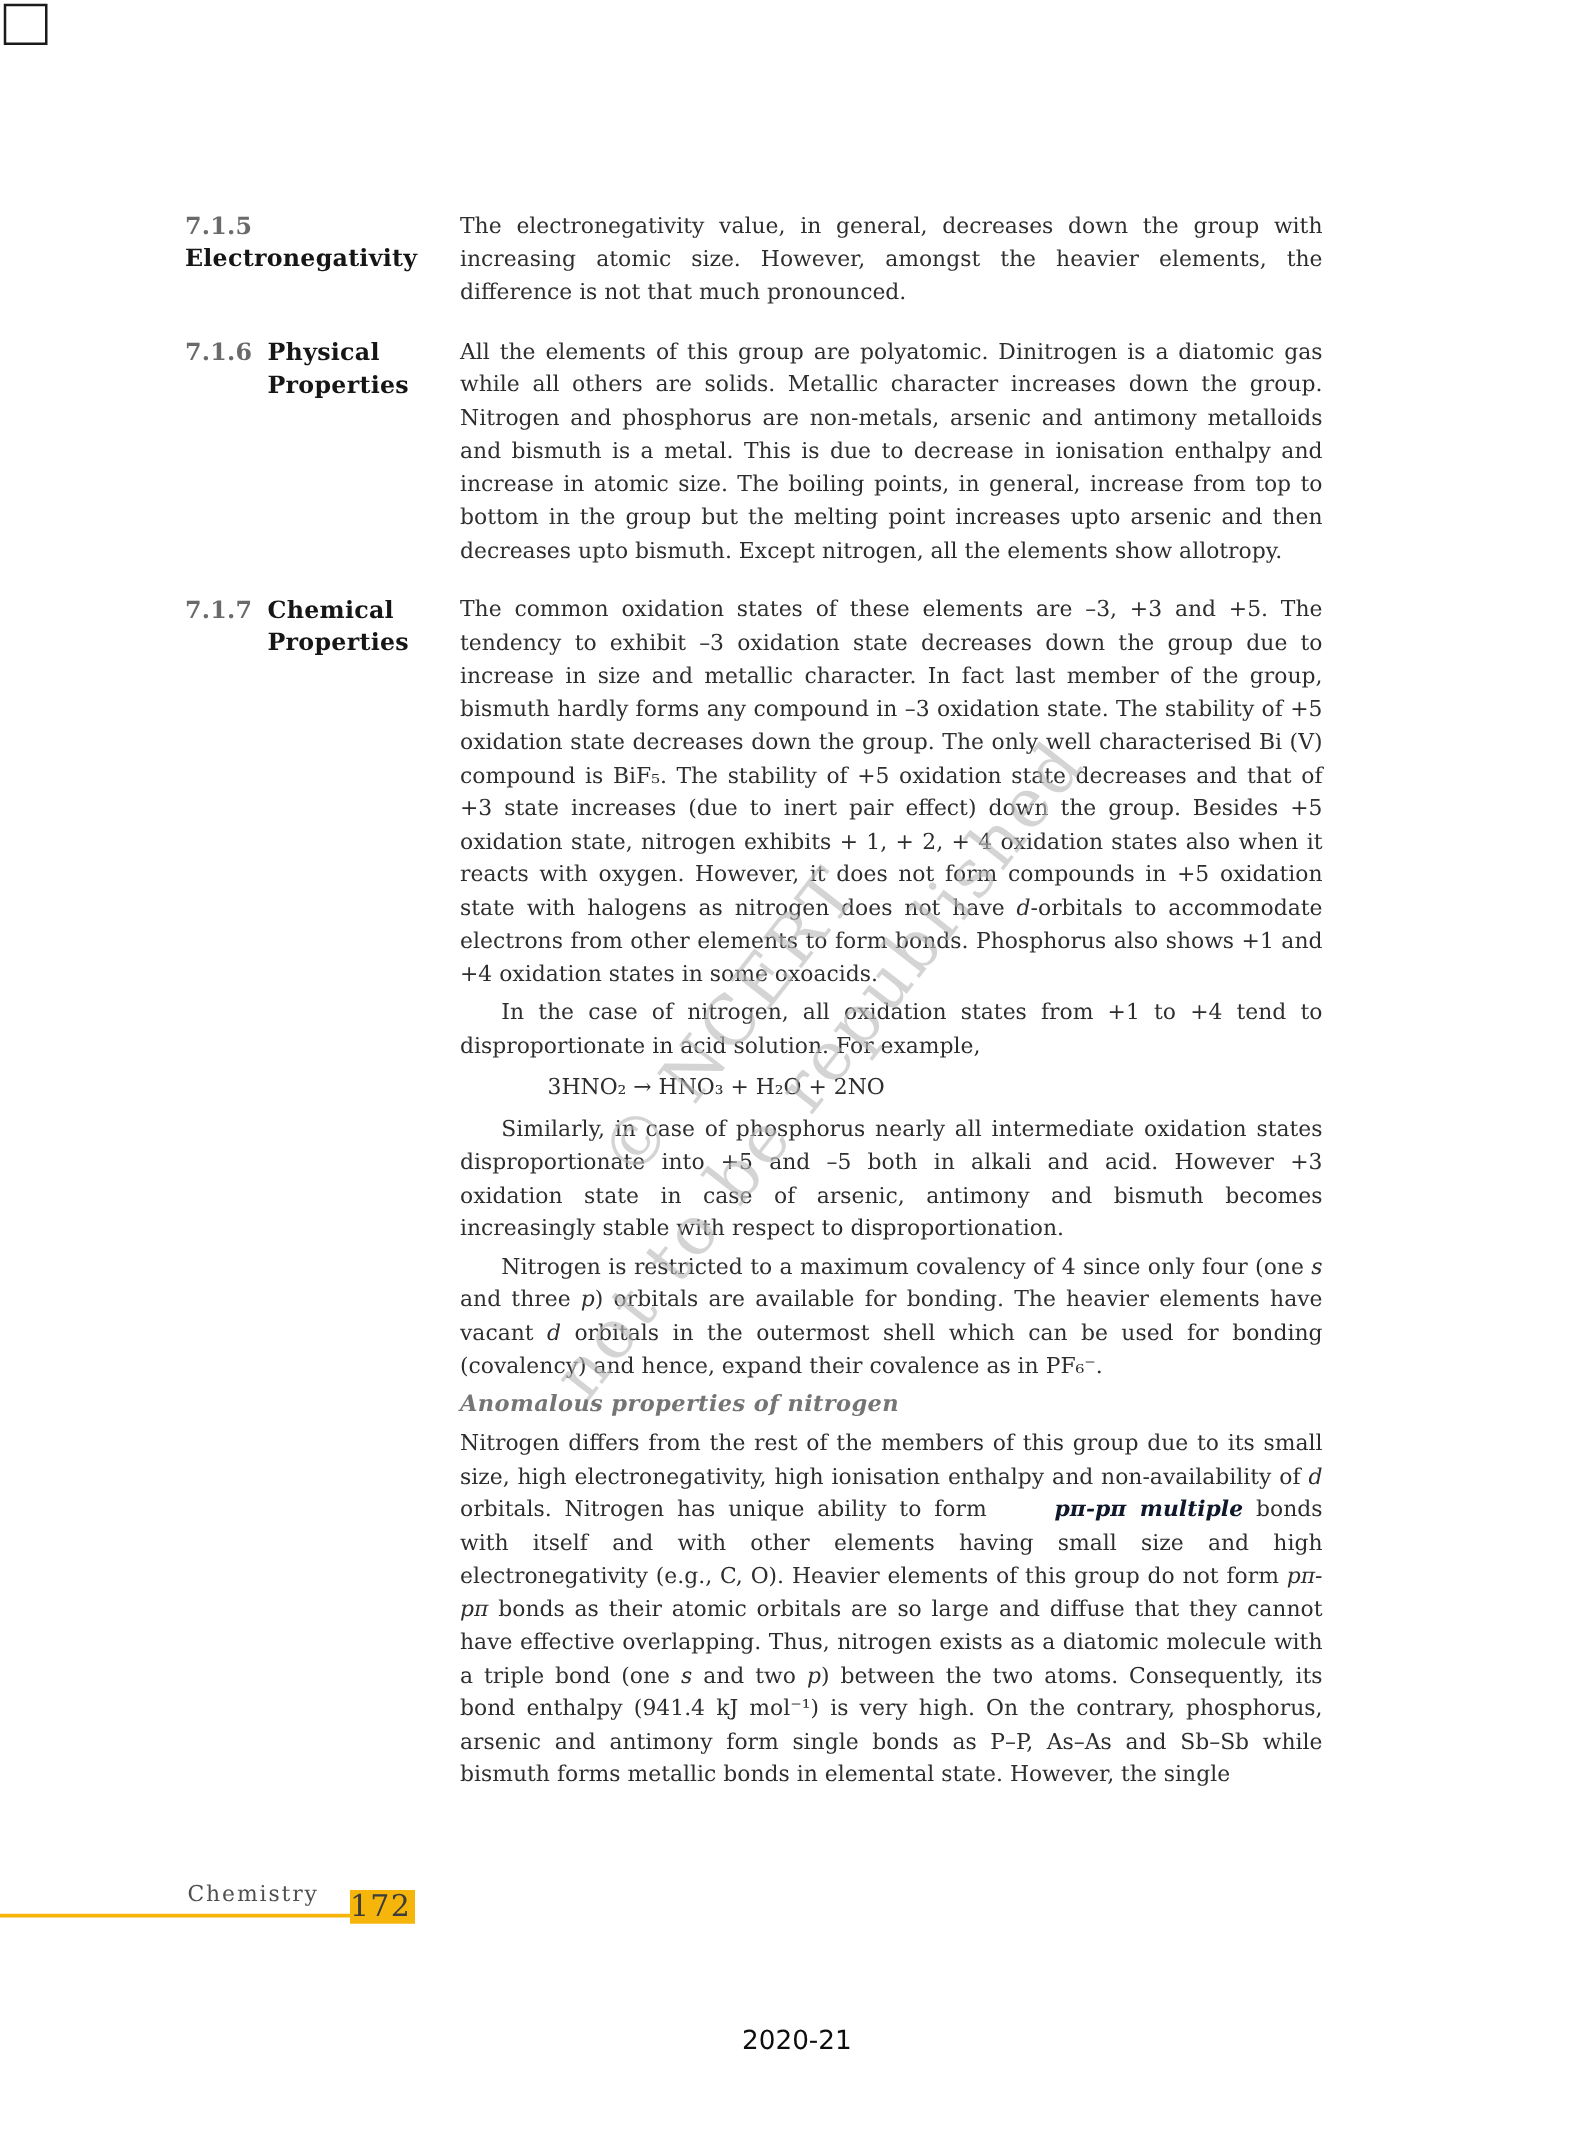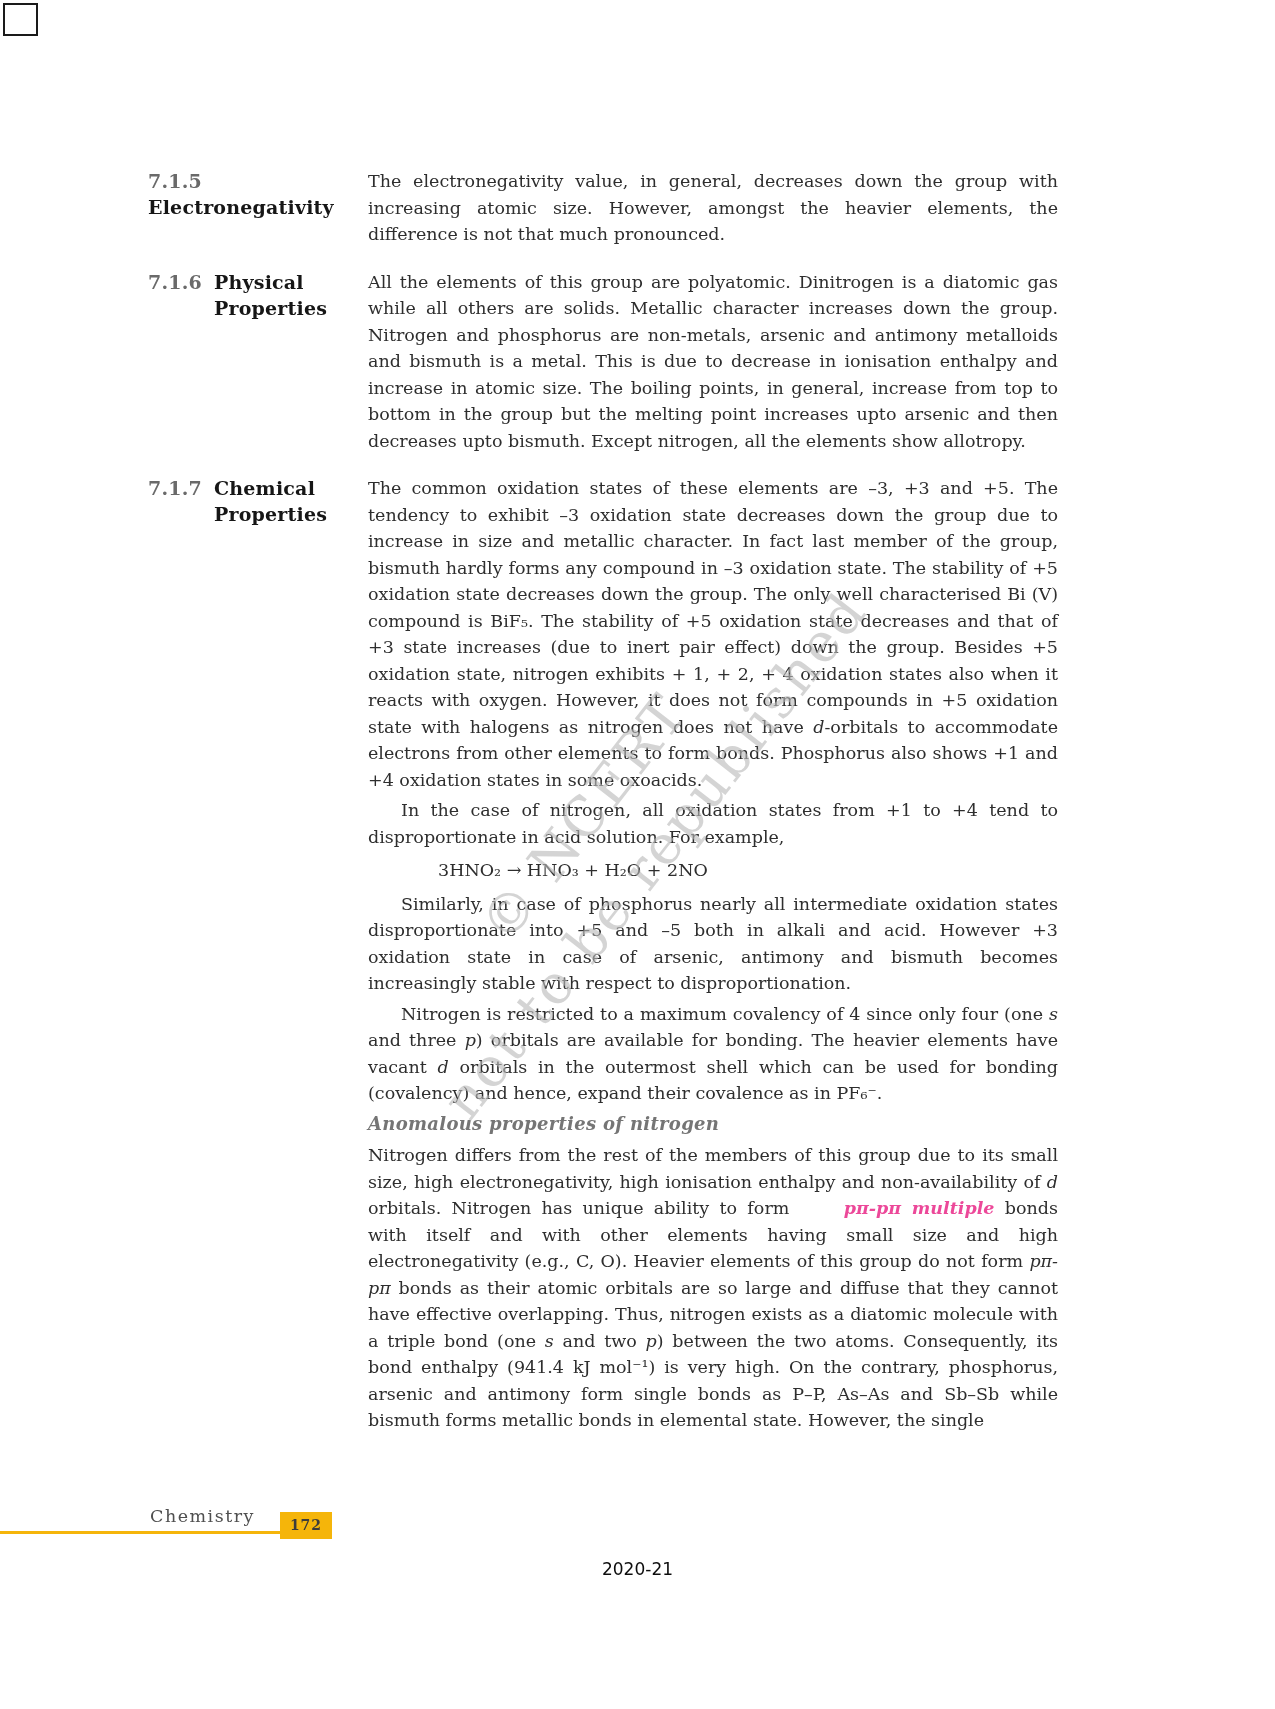--- a/index.html
+++ b/index.html
@@ -37,21 +37,21 @@
   .sec-body > div + div{margin-top:4px;}
   .blk-subheading{
     color:#757575;font-weight:bold;font-style:italic;
     text-align:left;font-size:18px;margin-bottom:5px;
     letter-spacing:0.3px;
   }
   .blk-para{}
   .blk-para-indent{text-indent:33px;}
   .blk-equation{padding-left:70px;text-align:left;margin-top:7px !important;margin-bottom:7px;}
   .run-i{font-style:italic;}
-  .run-gb{font-style:italic;font-weight:bold;color:#ec4899;margin-left:44px;}
+  .run-gb{font-style:italic;font-weight:bold;color:#0f172a;margin-left:44px;}
   .watermark div{
     position:absolute;
     font-family:"DejaVu Serif", serif;
     font-size:54px;color:rgba(185,185,185,0.62);
     letter-spacing:3px;white-space:nowrap;
     transform:rotate(-52deg);transform-origin:0 0;
     pointer-events:none;z-index:5;
   }
   .wm1{left:468px;top:915px;}
   .wm2{left:430px;top:1092px;}
@@ -59,29 +59,28 @@
     position:absolute;left:0;top:1531px;
     width:280px;height:2.5px;background:#F5B50A;
   }
   .footer-subject{
     position:absolute;left:150px;top:1506px;
     font-size:17.5px;color:#4f4f4f;letter-spacing:1.5px;
   }
   .footer-pagenum{
     position:absolute;left:280px;top:1512px;
     width:52px;height:27px;background:#F5B50A;
-    color:#3c3c3c;font-size:14px;line-height:27px;text-align:center;
+    color:#3c3c3c;font-size:24px;line-height:27px;text-align:left;
     letter-spacing:1px;
-    font-weight:bold;
   }
   .edition-year{
-    position:absolute;left:0;top:1559px;width:100%;
+    position:absolute;left:0;top:1620px;width:100%;
     text-align:center;
     font-family:"DejaVu Sans", sans-serif;
-    font-size:17px;color:#0d0d0d;
+    font-size:21px;color:#0d0d0d;
   }
 </style>
 </head>
 <body>
 
 <div class="page">
 
   <div class="corner-box"></div>
 
   <main class="content">

